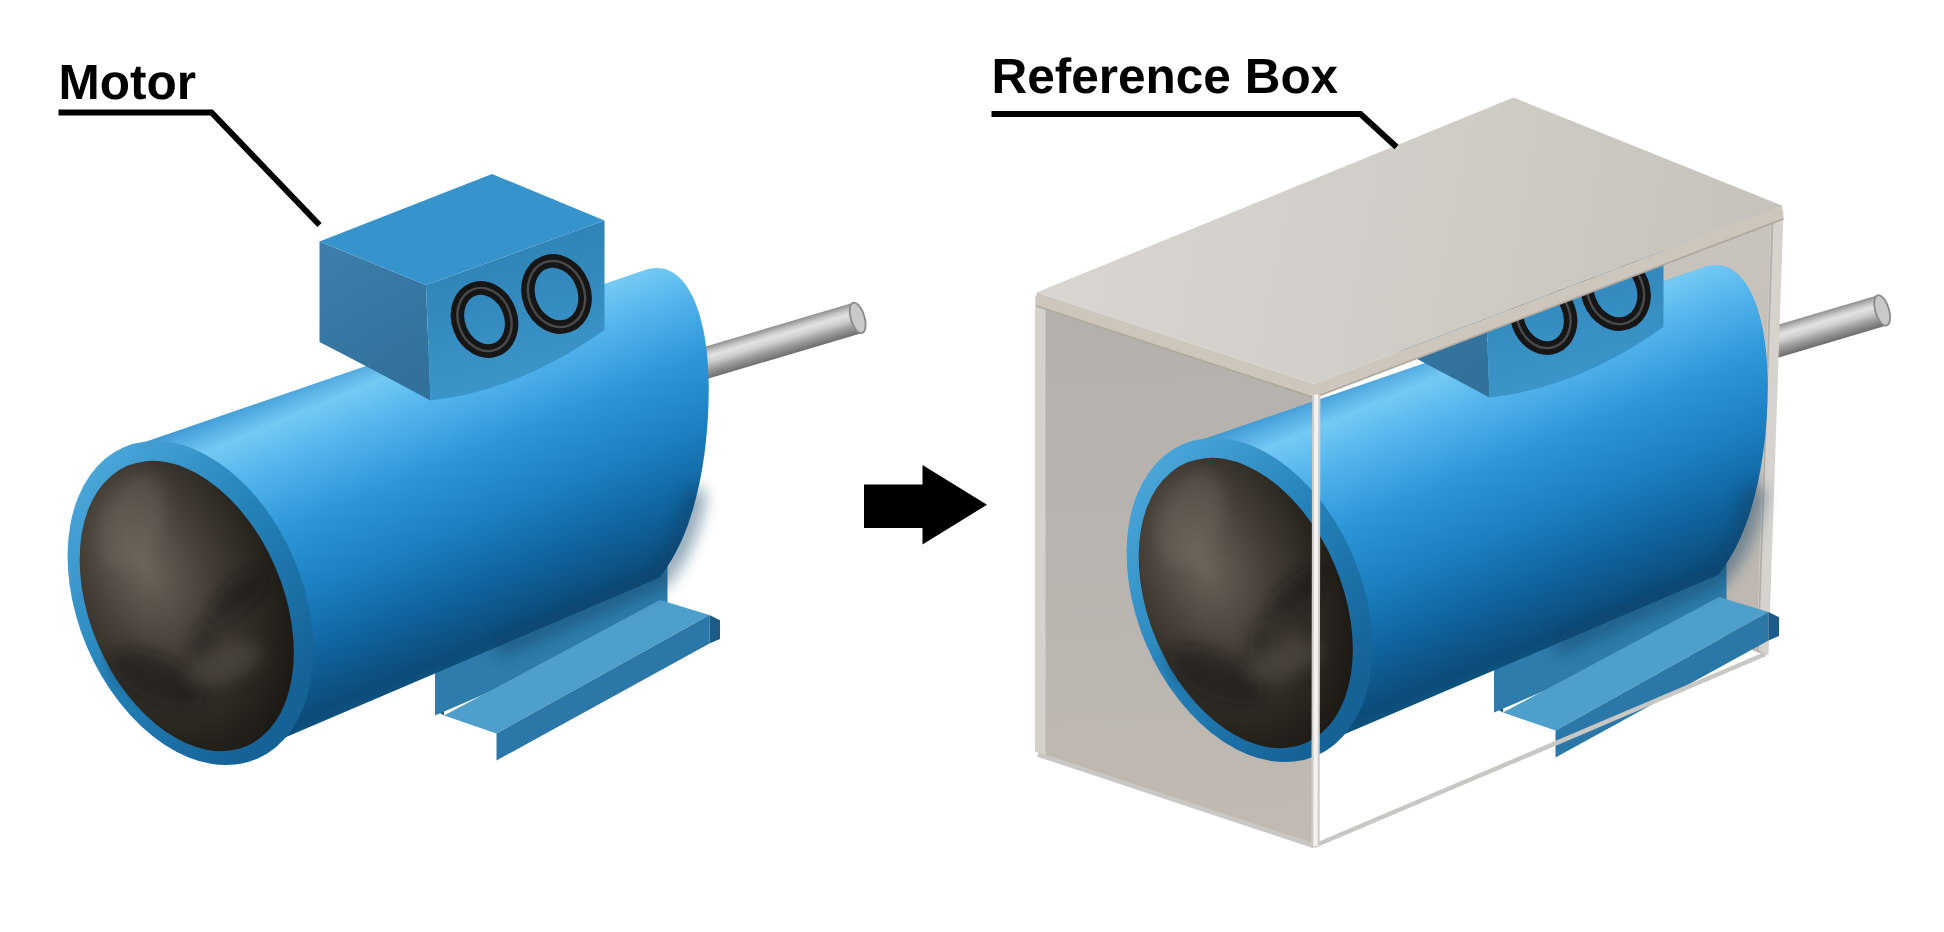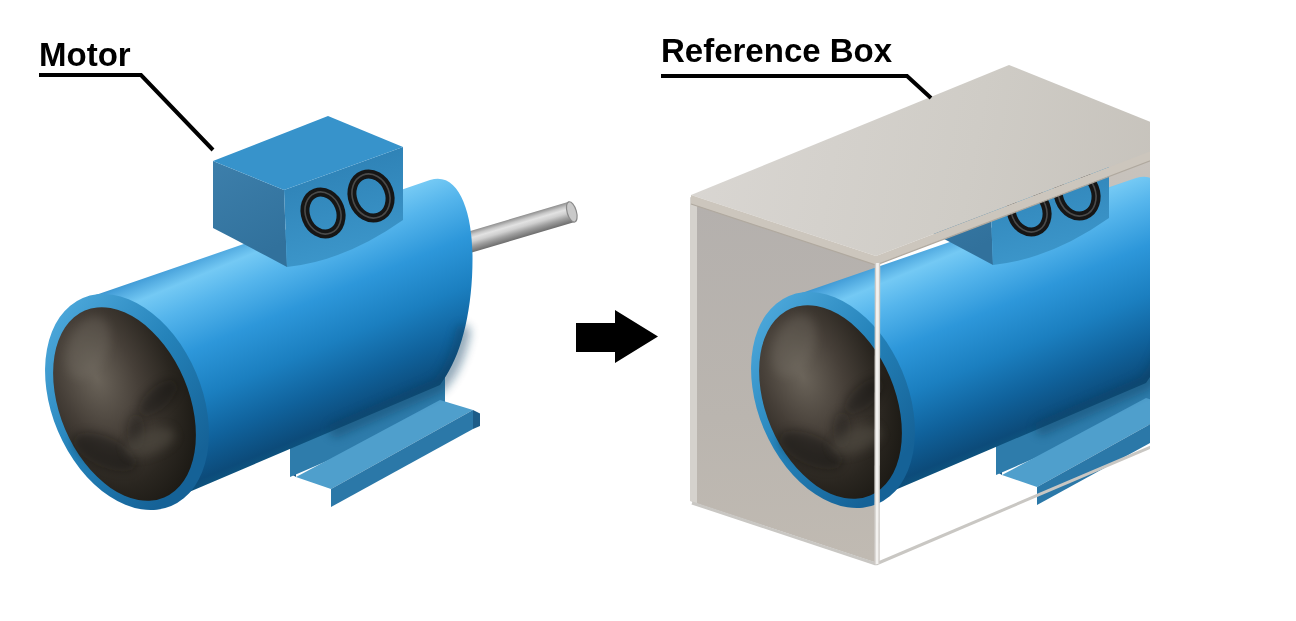--- a/index.html
+++ b/index.html
@@ -1,18 +1,18 @@
 <!DOCTYPE html>
 <html><head>
 <meta charset="utf-8">
 <style>
   html,body{margin:0;padding:0;background:#ffffff;}
   .stage{
     position:relative;
-    width:1150px;height:621px;
+    width:1296px;height:621px;
     background:#ffffff;
     overflow:hidden;
     font-family:"Liberation Sans","DejaVu Sans",sans-serif;
   }
   .stage svg{display:block;}
   svg text{
     font-family:"Liberation Sans","DejaVu Sans",sans-serif;
     font-weight:bold;
     font-size:33px;
     fill:#000000;

